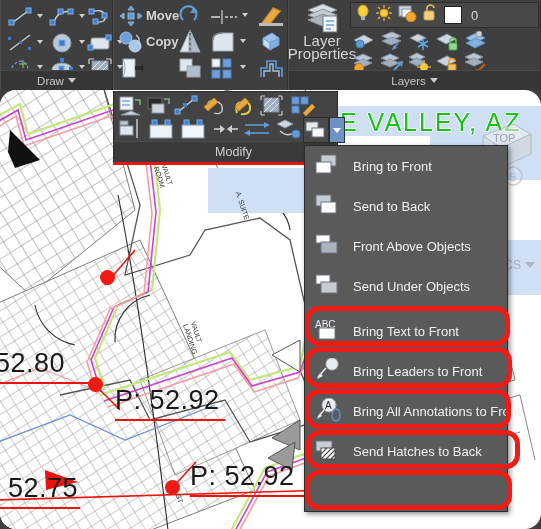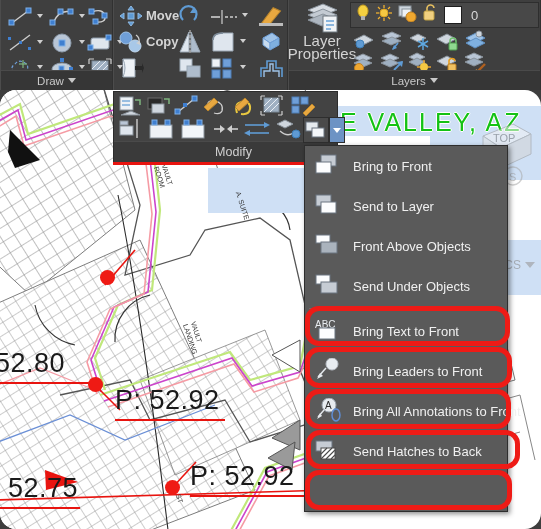--- a/index.html
+++ b/index.html
@@ -728,21 +728,21 @@
     <span class="mi-label">Bring to Front</span>
   </div>
 
   <div class="menu-item">
     <span class="mi-icon">
       <svg width="28" height="26">
         <rect x="1" y="2" width="15" height="11" fill="#c6ccd4" stroke="#6a7480"></rect>
         <rect x="6" y="9" width="15" height="11" fill="#fcfdfe" stroke="#6a7480"></rect>
       </svg>
     </span>
-    <span class="mi-label">Send to Layer</span>
+    <span class="mi-label">Send to Back</span>
   </div>
 
   <div class="menu-item">
     <span class="mi-icon">
       <svg width="28" height="26">
         <rect x="1" y="2" width="14" height="8" fill="#fcfdfe" stroke="#6a7480"></rect>
         <rect x="6" y="9" width="16" height="11" fill="#aab3bd" stroke="#6a7480"></rect>
       </svg>
     </span>
     <span class="mi-label">Front Above Objects</span>

